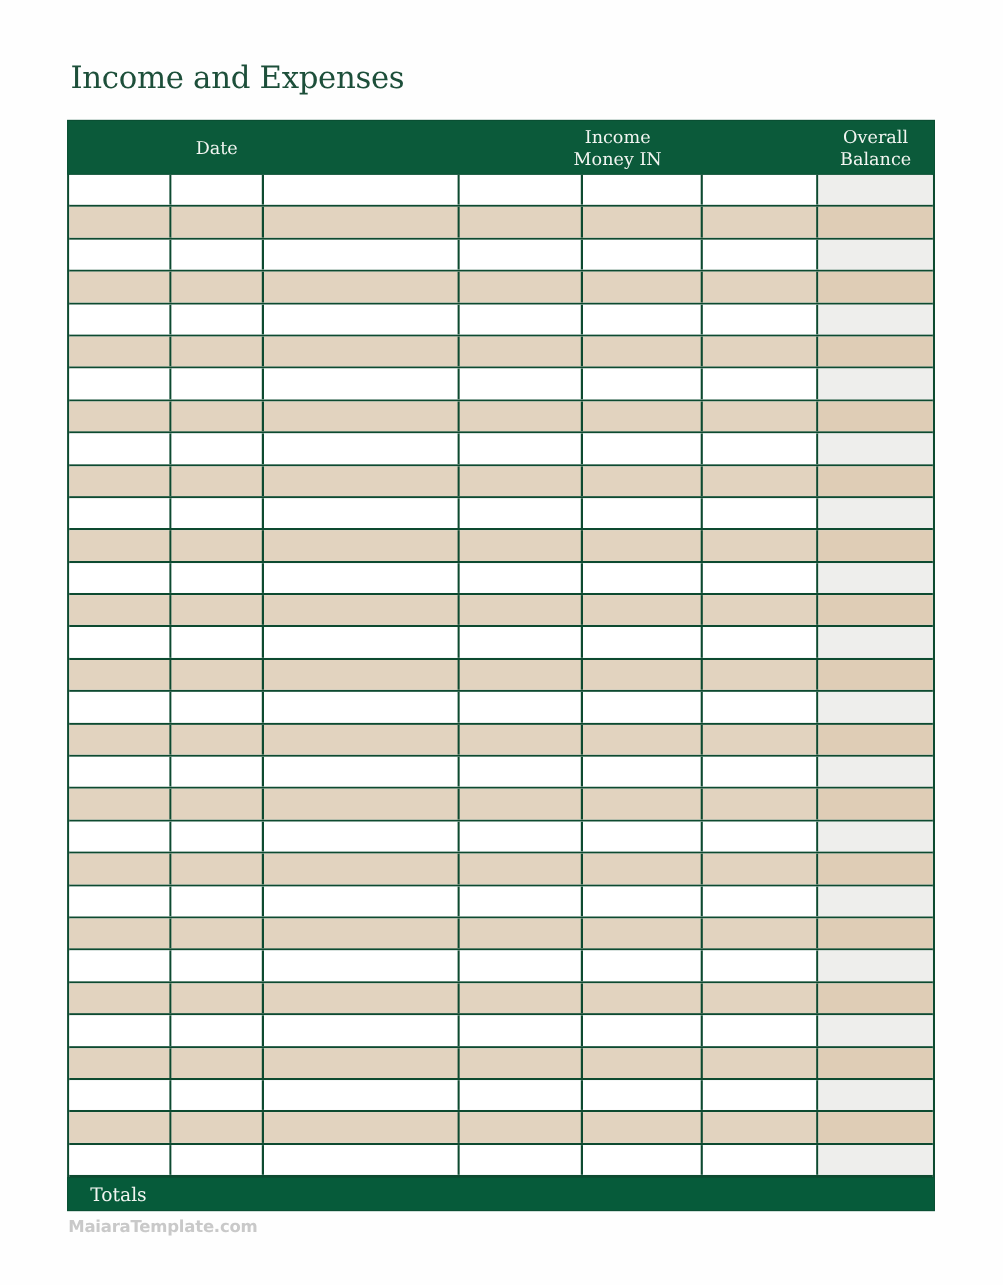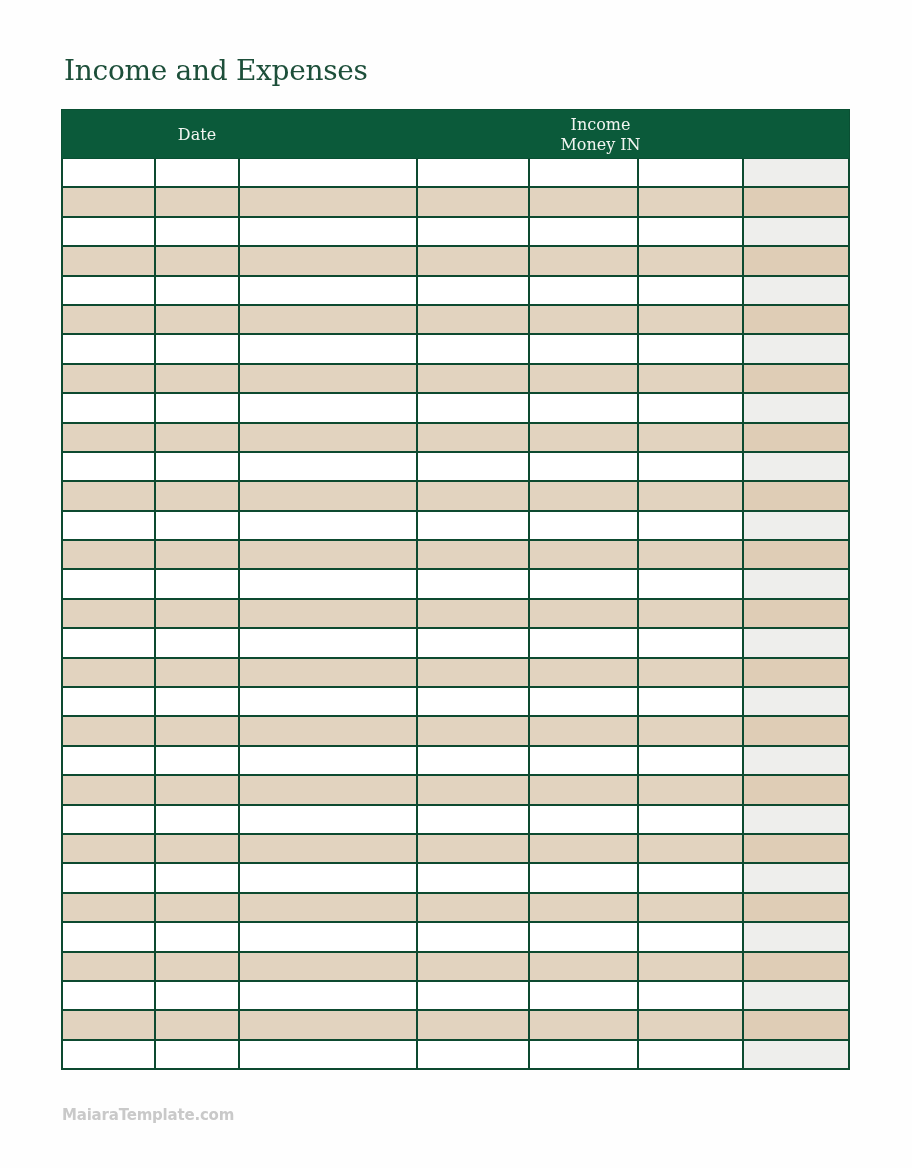--- a/index.html
+++ b/index.html
@@ -60,22 +60,24 @@
     }
   </style>
 </head>
 <body>
 
 <h1 class="title">Income and Expenses</h1>
 
 <div class="sheet">
   <div class="header">
     <div class="hcell" style="left:93px;width:84px;">Date</div>
-    <div class="hcell" style="left:484px;width:109px;text-align:center;">Income
+    <div class="hcell" style="left:445px;width:109px;text-align:center;">Income
 Money IN</div>
+    <div class="hcell" style="left:681px;width:106px;">Overall
+Balance</div>
   </div>
 
   <div class="grid" id="grid">
       <div class="row white">
         <div class="cell" style="left: 0px; width: 93px;"></div>
         <div class="cell" style="left: 93px; width: 84px;"></div>
         <div class="cell" style="left: 177px; width: 178px;"></div>
         <div class="cell" style="left: 355px; width: 112px;"></div>
         <div class="cell" style="left: 467px; width: 109px;"></div>
         <div class="cell" style="left: 576px; width: 105px;"></div>
@@ -346,15 +348,18 @@
         <div class="cell" style="left: 0px; width: 93px;"></div>
         <div class="cell" style="left: 93px; width: 84px;"></div>
         <div class="cell" style="left: 177px; width: 178px;"></div>
         <div class="cell" style="left: 355px; width: 112px;"></div>
         <div class="cell" style="left: 467px; width: 109px;"></div>
         <div class="cell" style="left: 576px; width: 105px;"></div>
         <div class="cell balance" style="left: 681px; width: 104px;"></div>
       </div>
     </div>
 
+  <div class="totals">
+    <span class="label">Totals</span>
+  </div>
 </div>
 
 <div class="watermark">MaiaraTemplate.com</div>
 
 </body></html>

